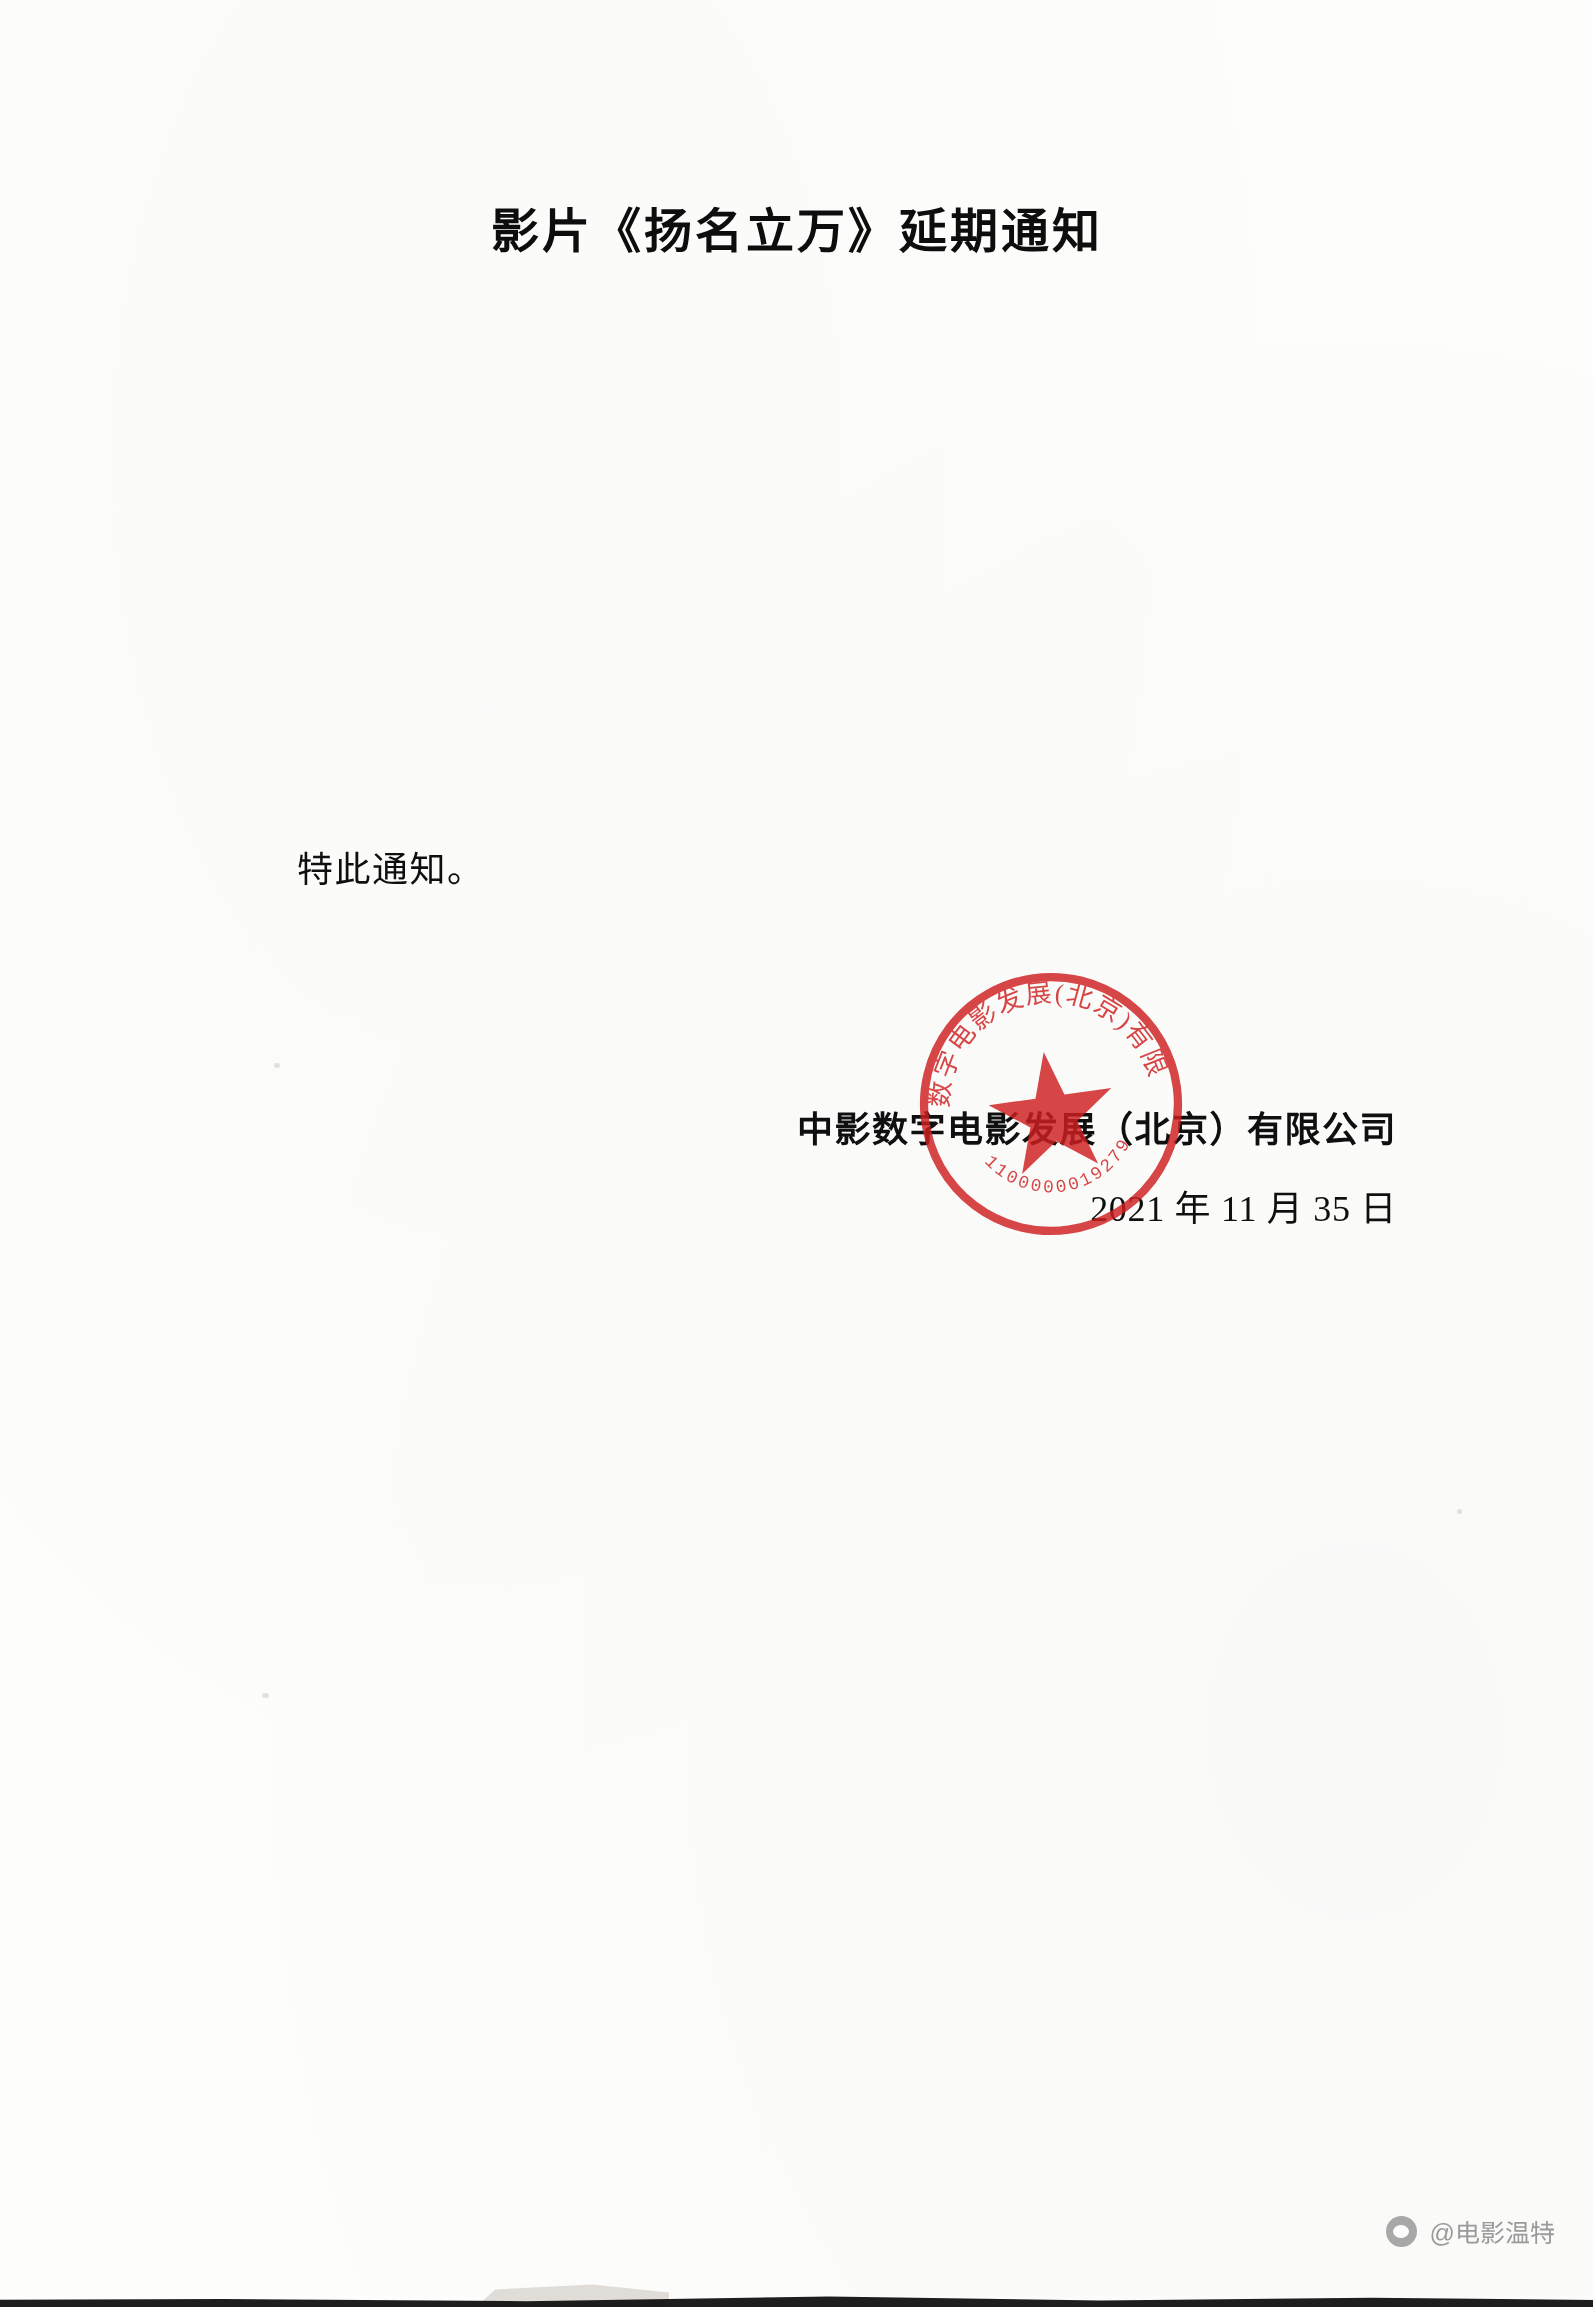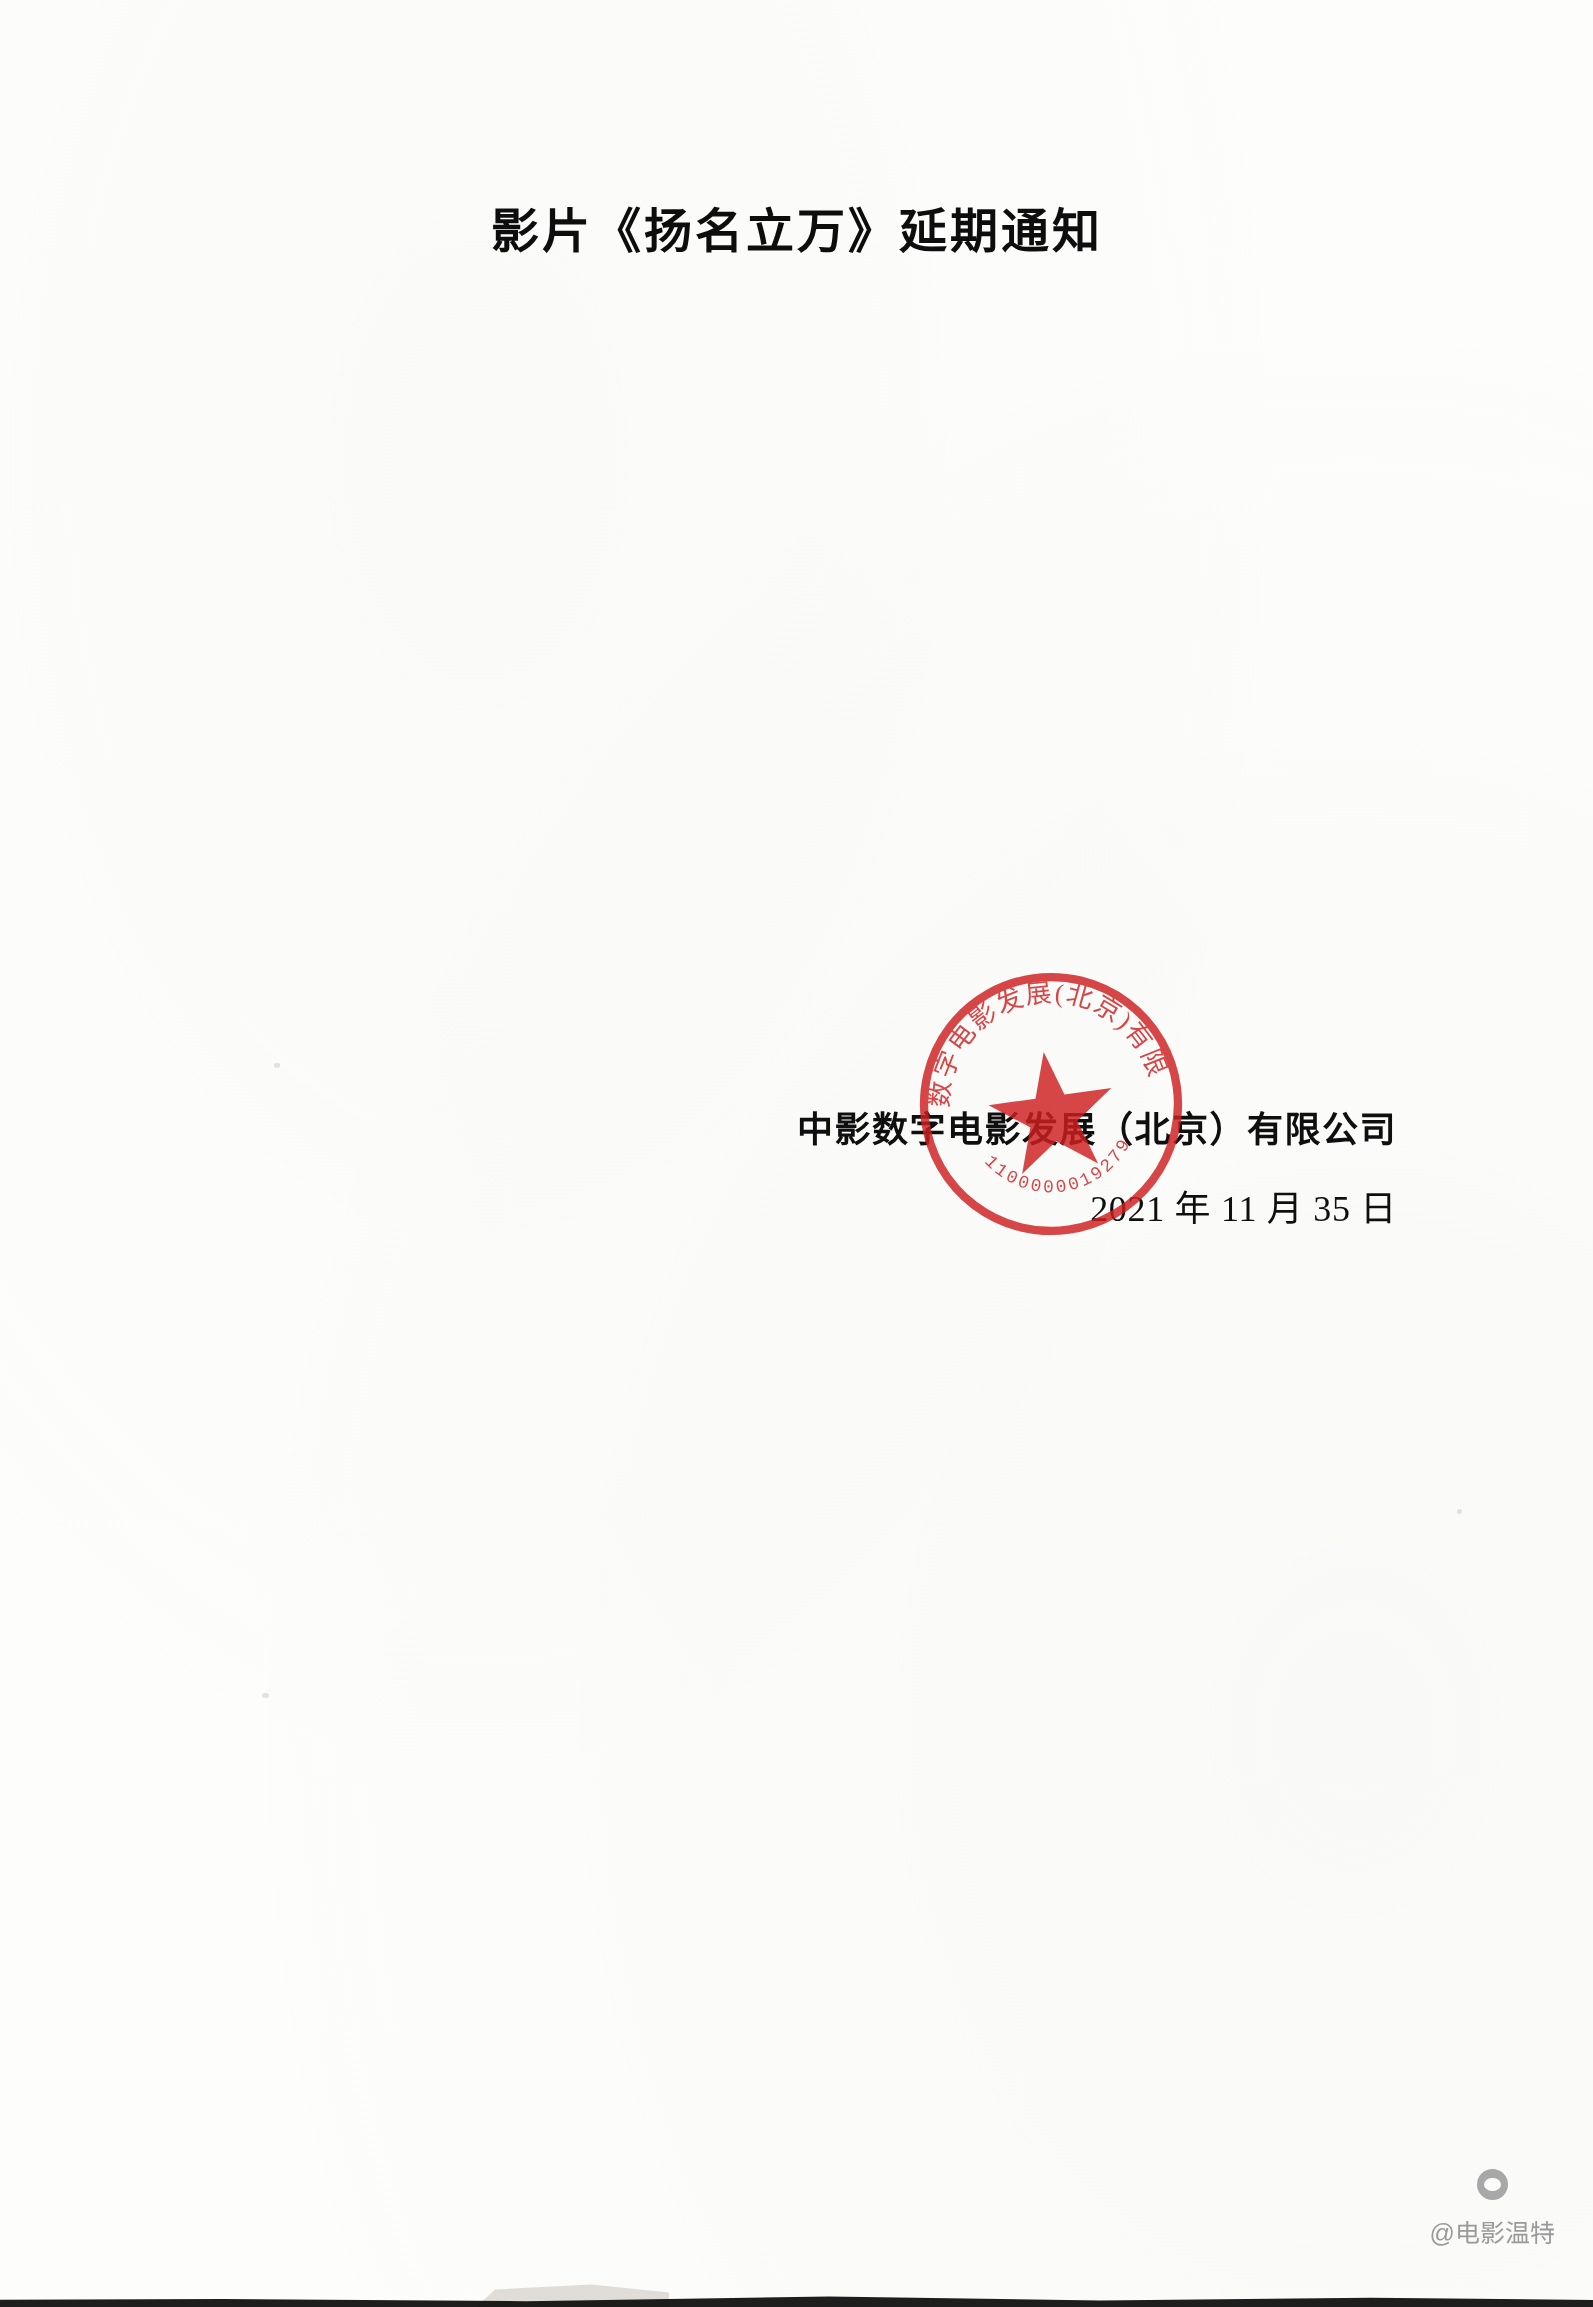--- a/index.html
+++ b/index.html
@@ -122,21 +122,20 @@
     position: absolute;
     right: 39px;
     bottom: 58px;
     display: flex;
     align-items: center;
     gap: 13px;
     color: #8a8a8a;
     font-family: "Liberation Sans", sans-serif;
     font-size: 25px;
     opacity: 0.85;
-    flex-direction: column;
   }
   .wb-logo {
     width: 31px;
     height: 31px;
     border-radius: 50%;
     background: #9a9a9a;
     position: relative;
     flex: none;
   }
   .wb-logo::after {
@@ -181,20 +180,21 @@
 </style>
 </head>
 <body>
 
 <div class="page">
   <div class="paper-tint"></div>
 
   <div class="doc-title">影片《扬名立万》延期通知</div>
 
 
+  <div class="notice-line">特此通知。</div>
 
   <div class="signature">
     <div class="sign-company">中影数字电影发展（北京）有限公司</div>
     <div class="sign-date">2021 年 11 月 35 日</div>
   </div>
 
   <div class="seal">
     <svg viewBox="0 0 200 200" xmlns="http://www.w3.org/2000/svg">
       <defs>
         <path id="sealTopArc" d="M 26,100 A 74,74 0 0 1 174,100"></path>

